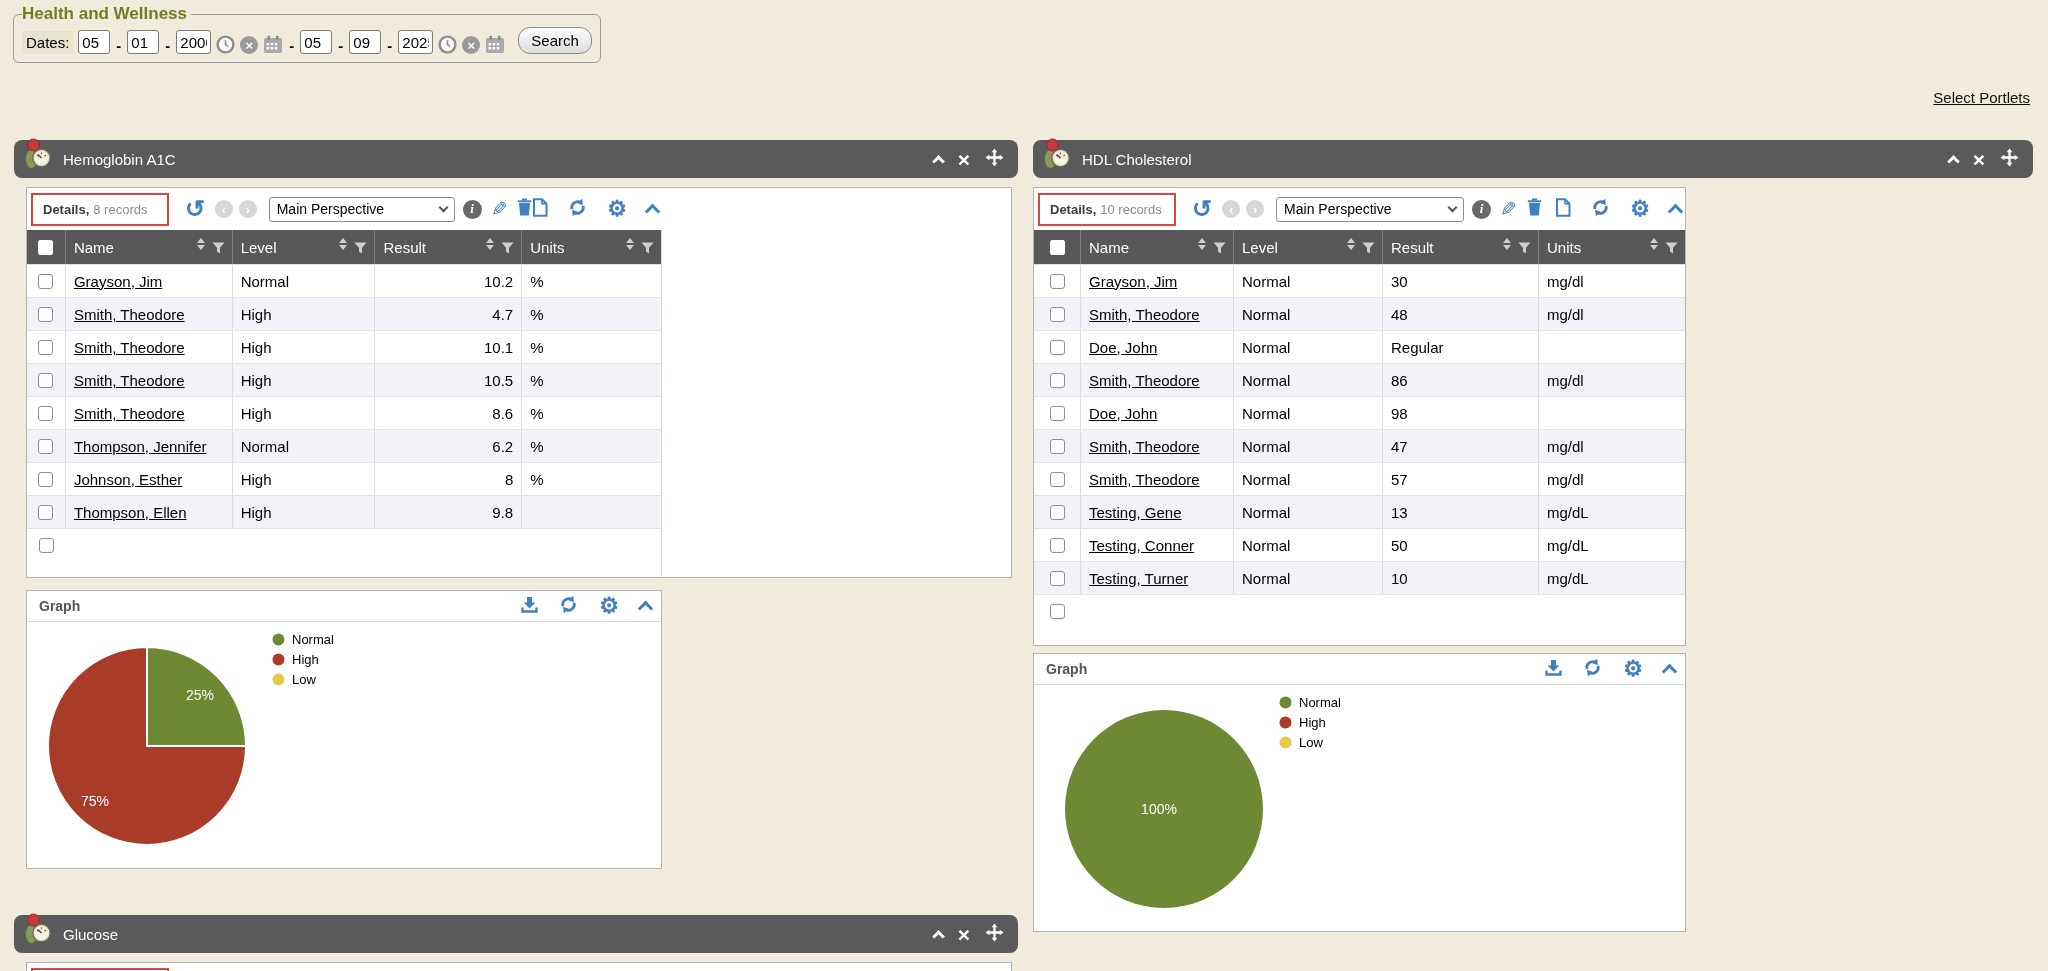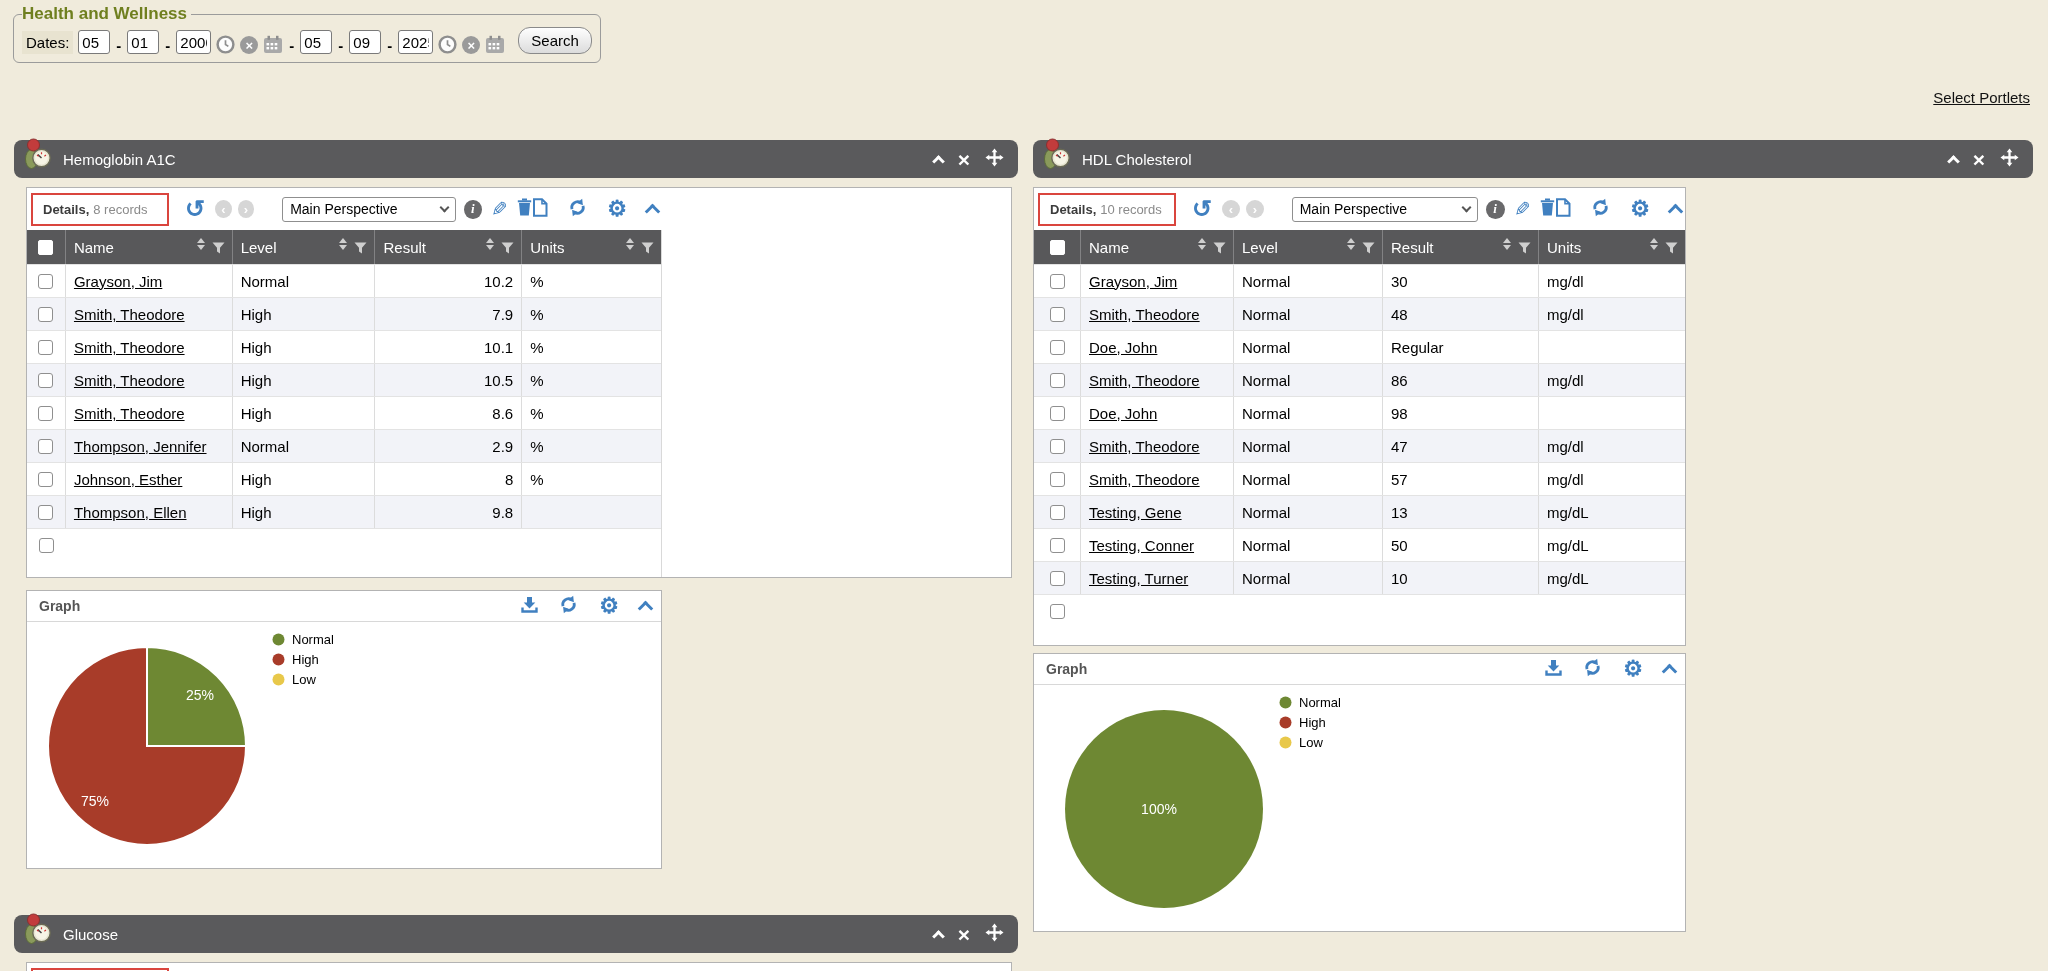--- a/index.html
+++ b/index.html
@@ -55,21 +55,21 @@
   .details-box { border:2px solid #da453e; background:#fff; padding:5px 10px;
     white-space:nowrap; min-width:138px; height:33px; display:flex; align-items:center; }
   .details-box .dl { font-size:13px; font-weight:bold; color:#3c3c3c; }
   .details-box .dr { font-size:13px; color:#8a8a8a; margin-left:4px; }
   .i-undo { color:#4080c0; font-size:24px; font-weight:bold; line-height:20px;
     margin-left:16px; cursor:pointer; }
   .pn-circ { width:18px; height:18px; border-radius:50%; background:#d6d6d6; color:#fff;
     font-size:13px; font-weight:bold; display:inline-flex; align-items:center;
     justify-content:center; line-height:1; }
   .i-prev { margin-left:10px; } .i-next { margin-left:6px; }
-  .dd { margin-left:28px; width:188px; height:25px; border:1px solid #8f8f8f; border-radius:3px;
+  .dd { margin-left:12px; width:188px; height:25px; border:1px solid #8f8f8f; border-radius:3px;
     background:#fff; display:flex; align-items:center; padding:0 7px; font-size:14px; cursor:pointer; }
   .dd .dd-chev { margin-left:auto; width:7px; height:7px; border-right:2px solid #555;
     border-bottom:2px solid #555; transform:rotate(45deg); margin-top:-3px; }
   .i-info { margin-left:8px; width:19px; height:19px; border-radius:50%; background:#69696b;
     color:#fff; font-family:"Liberation Serif", serif; font-style:italic; font-weight:bold;
     font-size:13px; display:inline-flex; align-items:center; justify-content:center; cursor:pointer; }
   .i-pencil { margin-left:9px; color:#4080c0; font-size:20px; line-height:1;
     transform:scaleX(-1); cursor:pointer; }
   .i-trash { margin-left:10px; cursor:pointer; }
   .tb-right { margin-left:auto; margin-right:4px; display:flex; align-items:center; gap:20px; }
@@ -297,21 +297,21 @@
           <div class="td c4">%</div>
         </div>
       <div class="tr alt">
           <div class="td c0">
             <span class="cb"></span>
           </div>
           <div class="td c1">
             <a class="lnk">Smith, Theodore</a>
           </div>
           <div class="td c2">High</div>
-          <div class="td c3">7.9</div>
+          <div class="td c3">4.7</div>
           <div class="td c4">%</div>
         </div>
       <div class="tr">
           <div class="td c0">
             <span class="cb"></span>
           </div>
           <div class="td c1">
             <a class="lnk">Smith, Theodore</a>
           </div>
           <div class="td c2">High</div>
@@ -341,21 +341,21 @@
           <div class="td c4">%</div>
         </div>
       <div class="tr alt">
           <div class="td c0">
             <span class="cb"></span>
           </div>
           <div class="td c1">
             <a class="lnk">Thompson, Jennifer</a>
           </div>
           <div class="td c2">Normal</div>
-          <div class="td c3">2.9</div>
+          <div class="td c3">6.2</div>
           <div class="td c4">%</div>
         </div>
       <div class="tr">
           <div class="td c0">
             <span class="cb"></span>
           </div>
           <div class="td c1">
             <a class="lnk">Johnson, Esther</a>
           </div>
           <div class="td c2">High</div>

